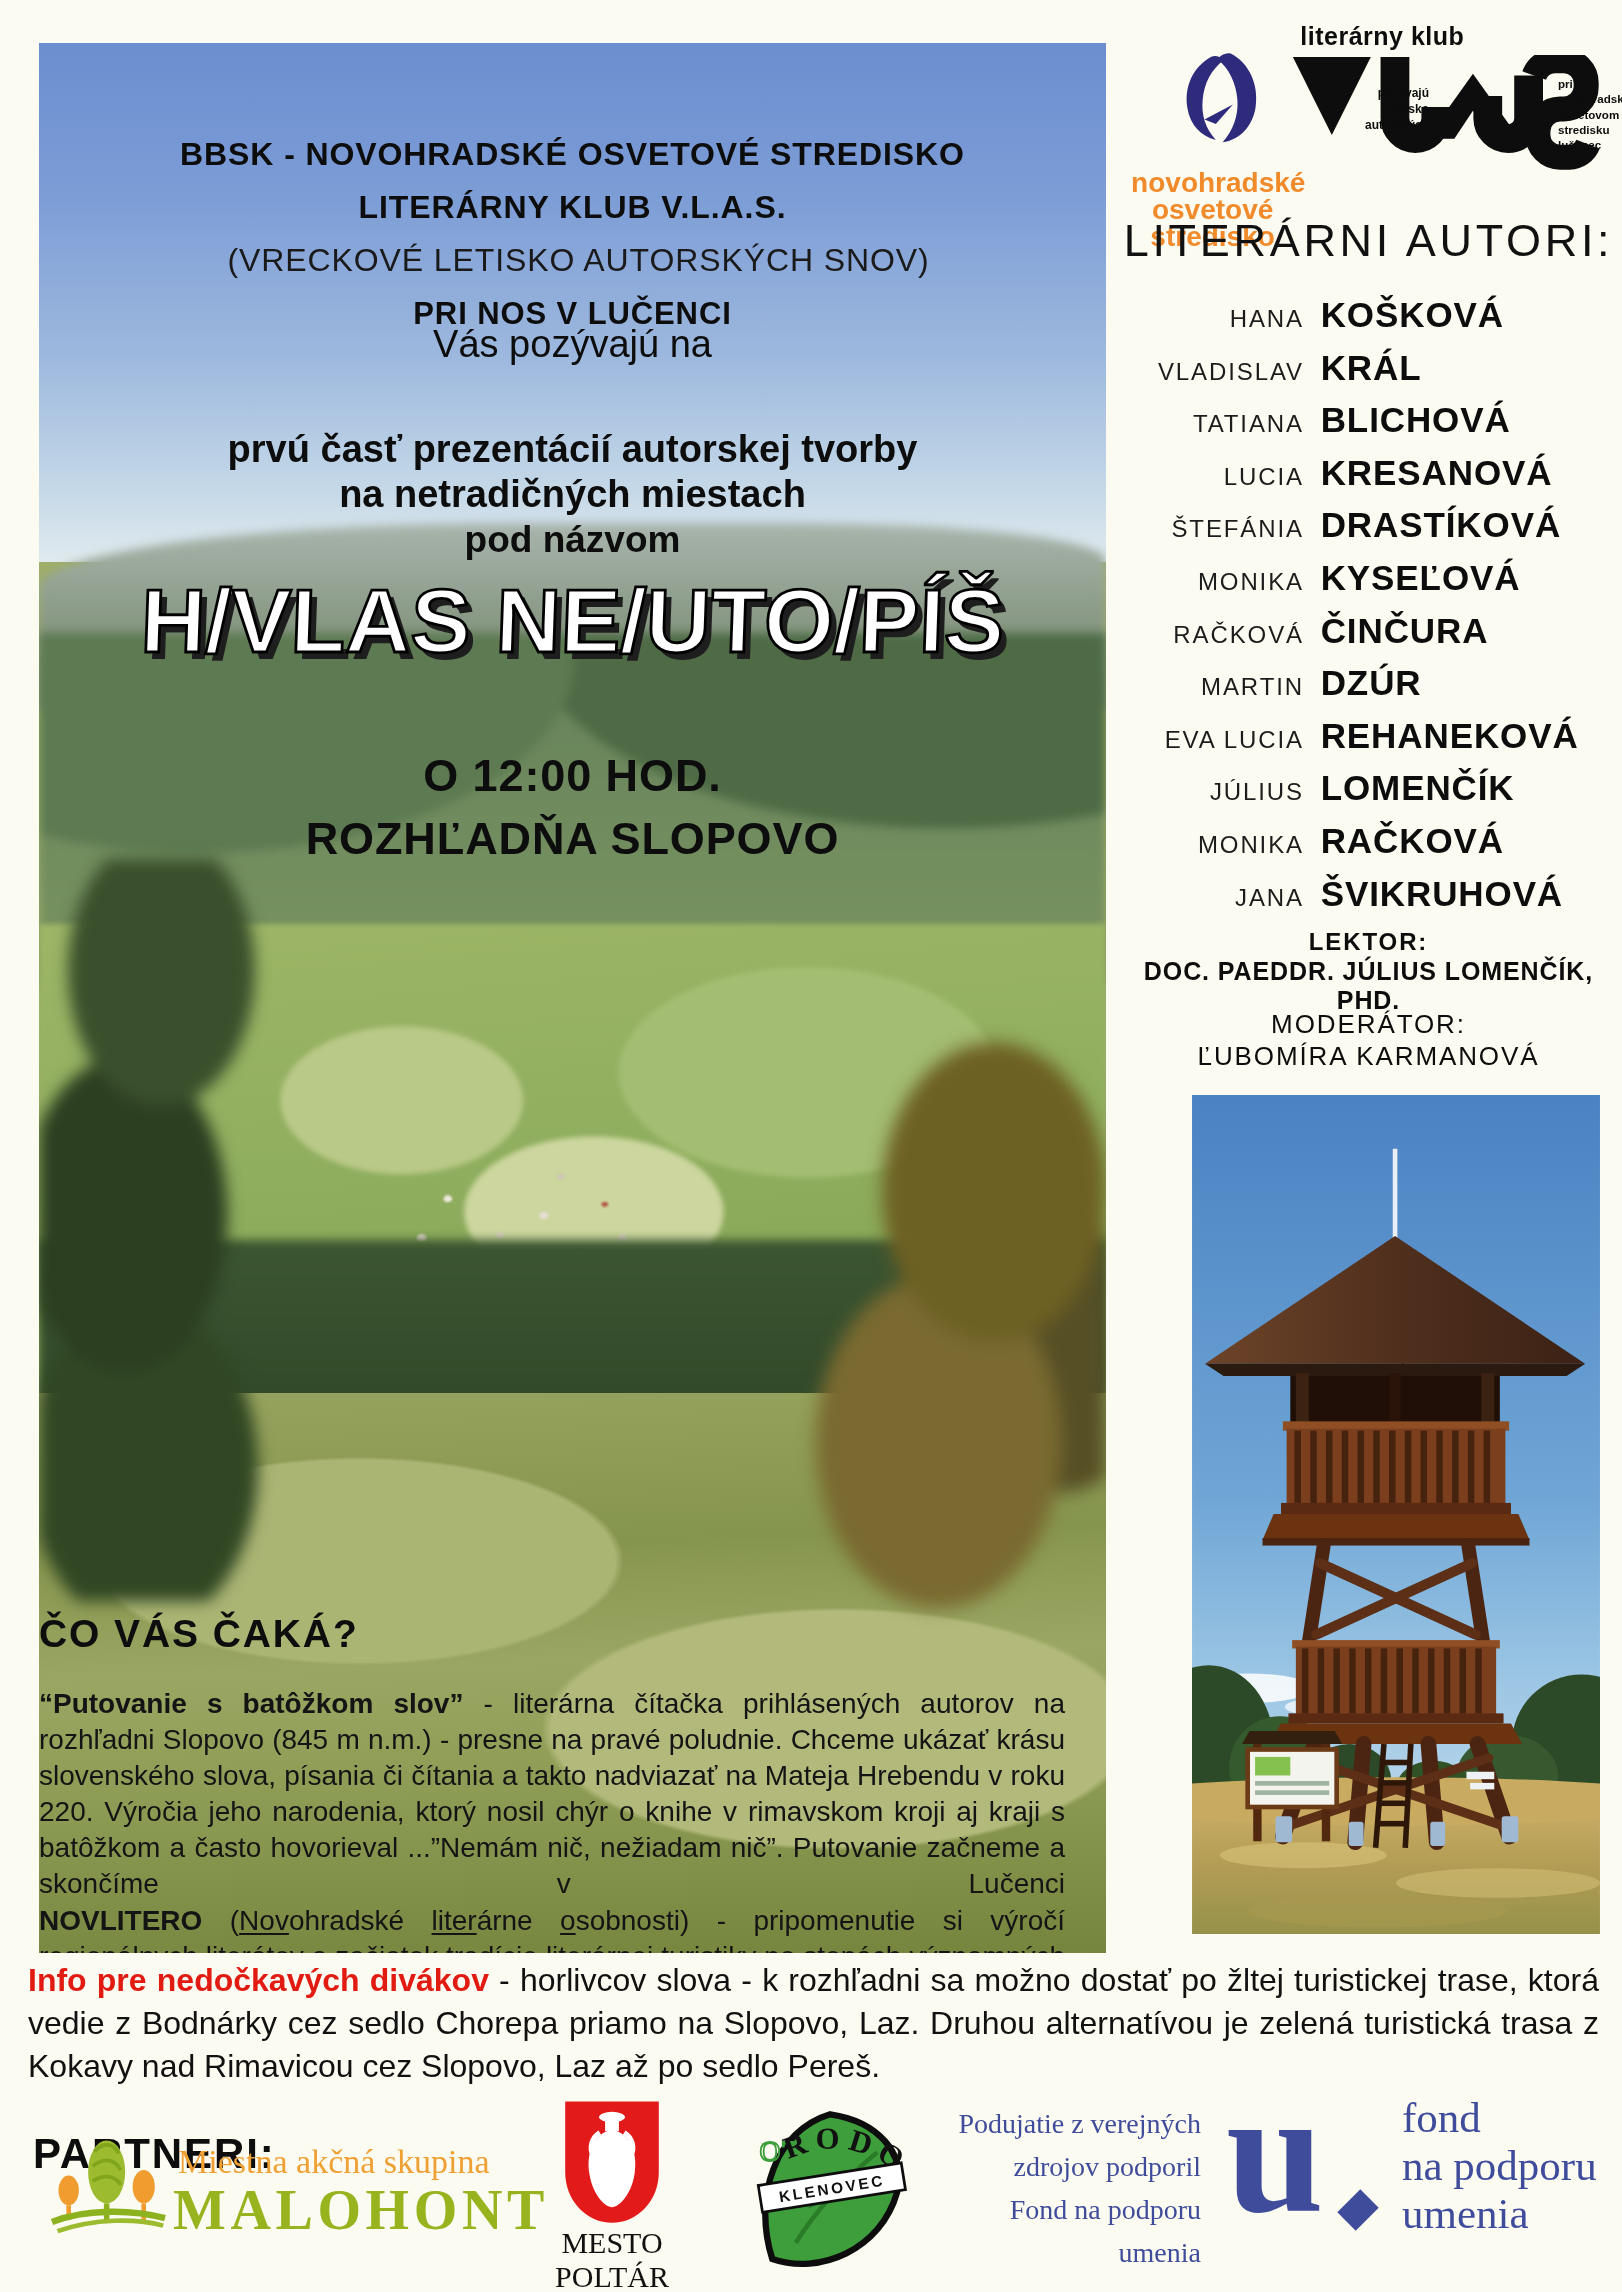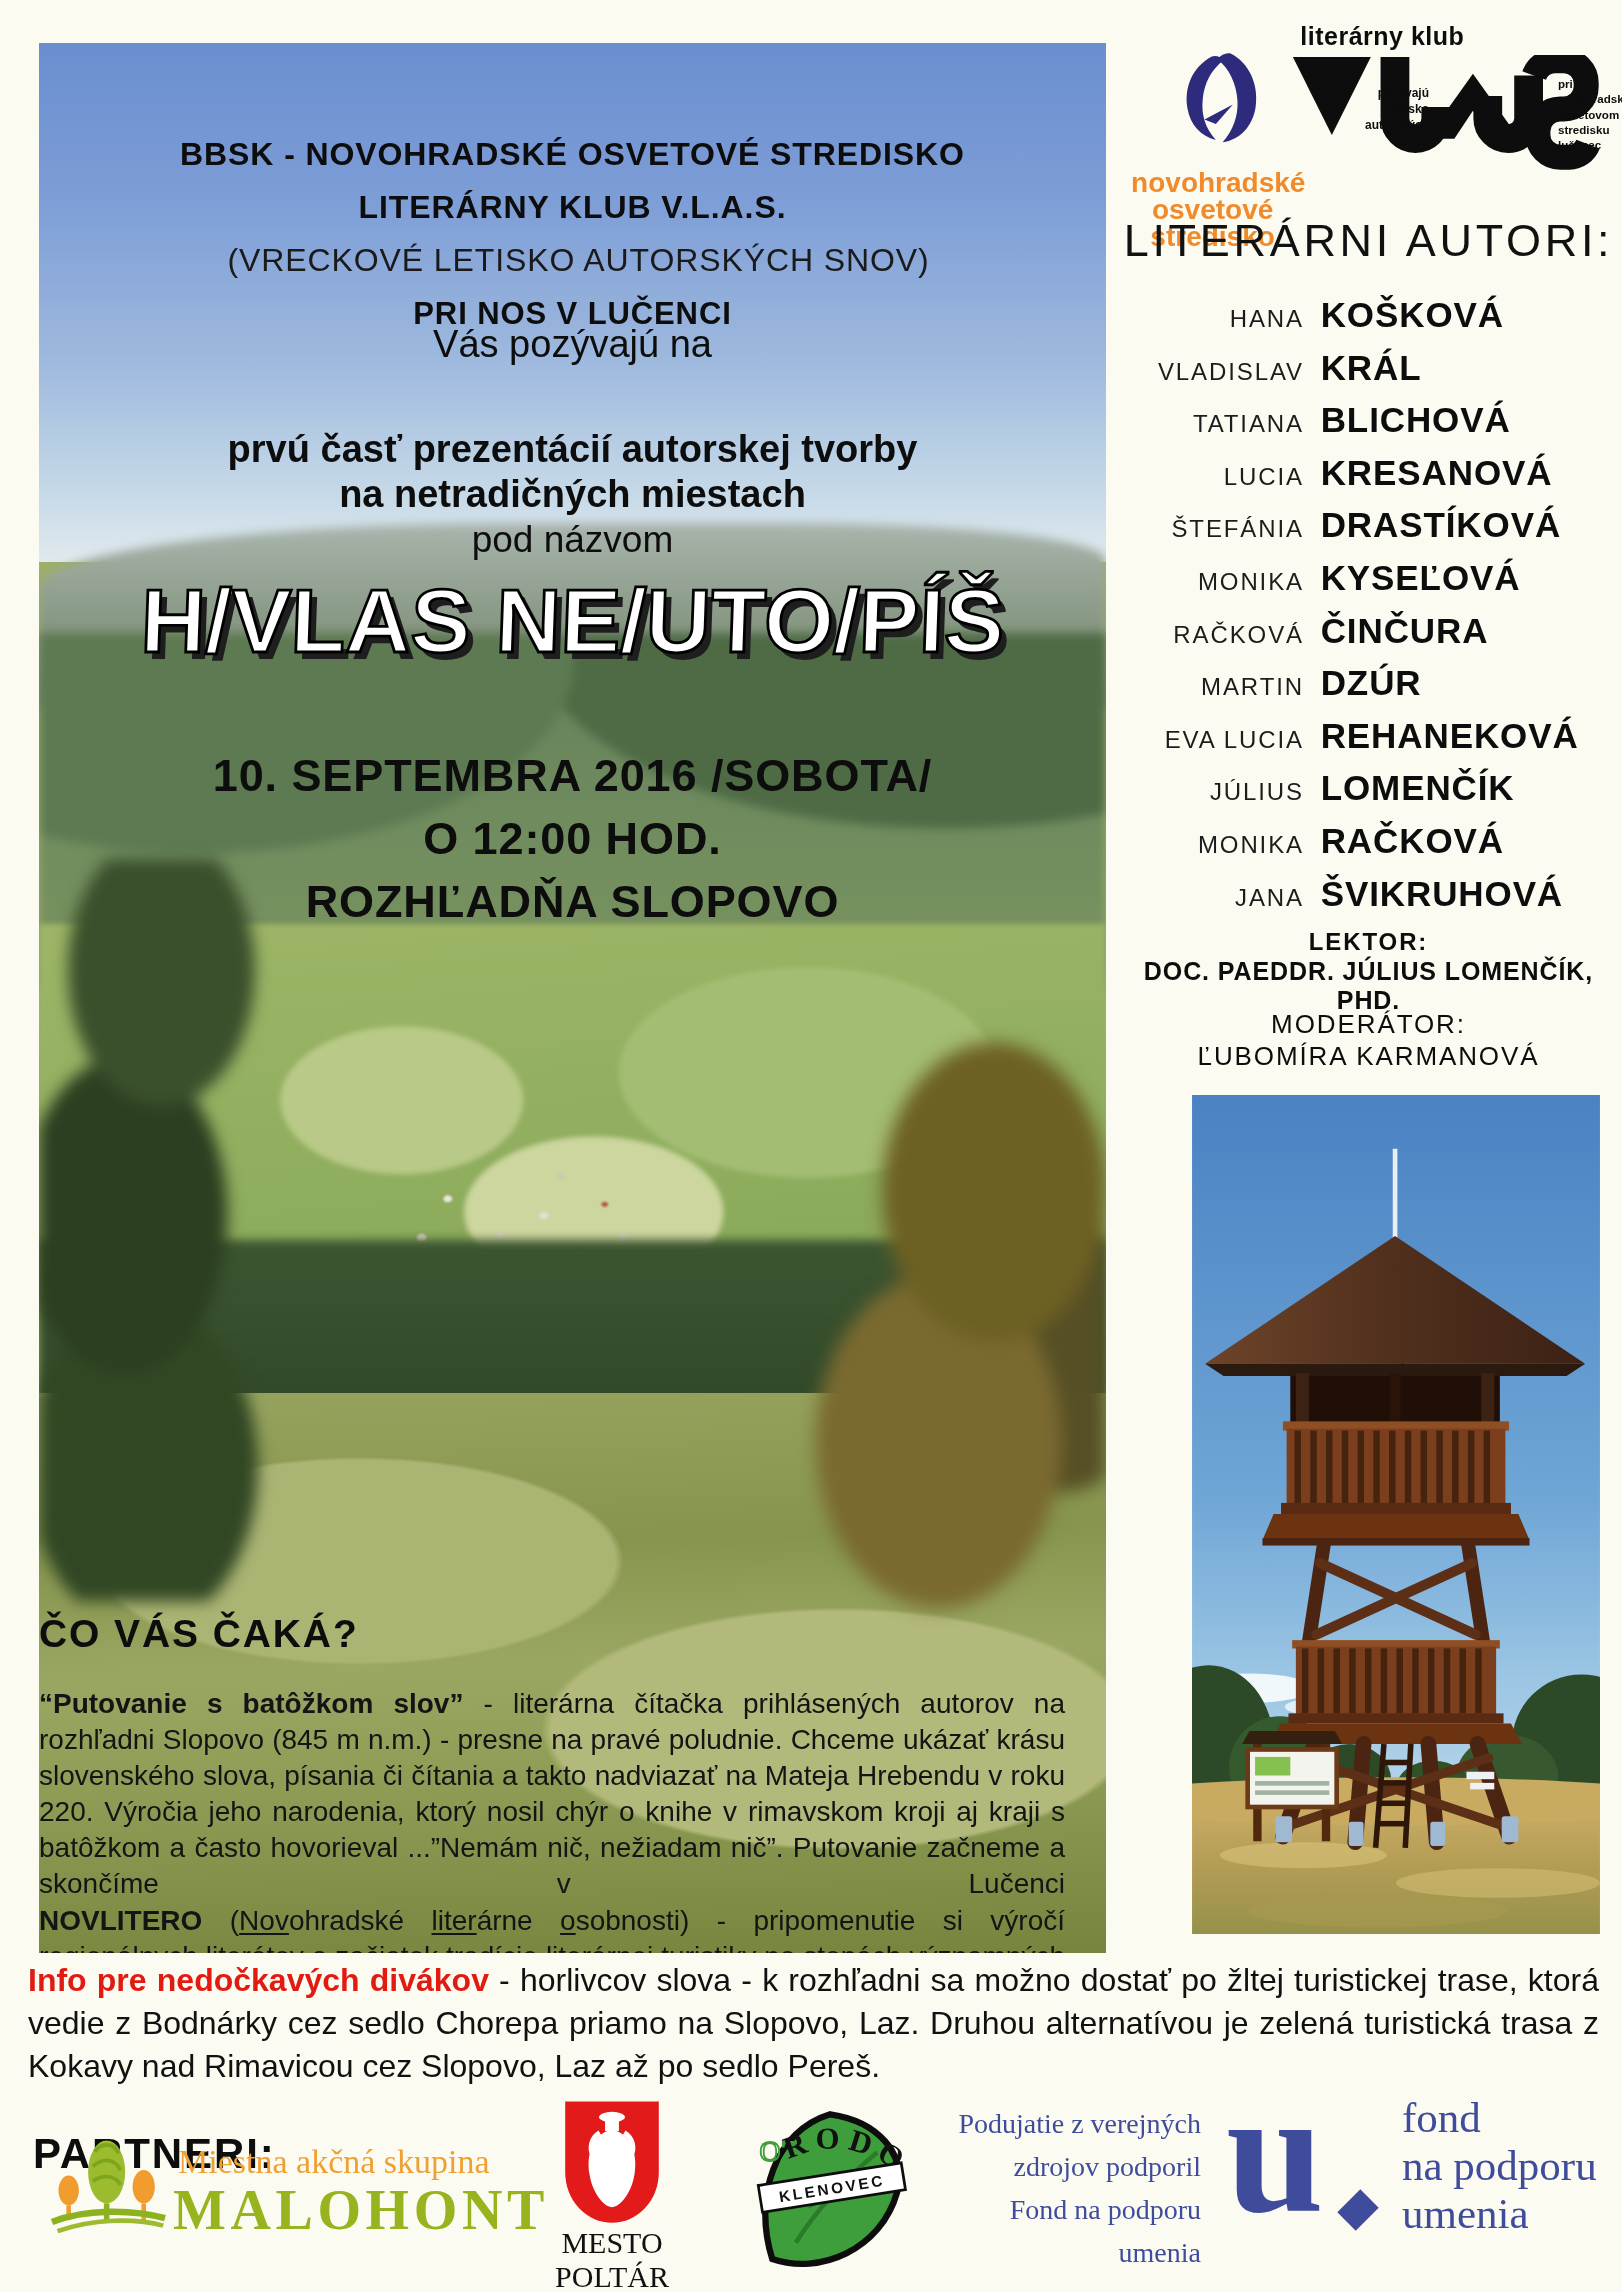--- a/index.html
+++ b/index.html
@@ -49,21 +49,21 @@
 
   
   .photo-text{position:absolute;left:0;width:100%;text-align:center;color:#0d0d0d;}
   .org-header{top:85px;line-height:53px;}
   .org-line-bold{font-size:32px;font-weight:800;letter-spacing:0.9px;}
   .org-line-light{font-size:32px;font-weight:400;letter-spacing:0.9px;color:#1a1a1a;margin-left:12px;}
   .org-line-small{font-size:31px;font-weight:800;letter-spacing:0.9px;}
   .invite-line{top:280px;font-size:38px;font-weight:400;}
   .sub-block{top:384px;line-height:45px;}
   .sub-bold{font-size:38px;font-weight:700;}
-  .sub-light{font-size:37px;font-weight:400;}
+  .sub-light{font-size:37px;font-weight:700;}
   .main-title{top:527px;font-size:90px;font-weight:800;color:#fff;letter-spacing:0;
       -webkit-text-stroke:2.8px #000;text-shadow:6.5px 7.4px 0 #1e1e1e;transform:skewX(-2deg);}
   .event-block{top:701px;line-height:63px;font-size:45px;font-weight:800;letter-spacing:0.9px;}
   .what-heading{position:absolute;left:67px;top:1569px;font-size:39px;font-weight:800;letter-spacing:1.9px;color:#0d0d0d;}
   .para{position:absolute;left:48px;width:1026px;font-size:28px;line-height:36px;
         text-align:justify;text-align-last:justify;color:#141414;margin-top:16px;}
   .para1{top:1627px;}
   .para2{top:1844px;}
   .para b{font-weight:700;}
   .useg{text-decoration:underline;text-underline-offset:2.8px;}
@@ -147,21 +147,20 @@
 
     <div class="photo-text sub-block">
       <div class="sub-bold">prvú časť prezentácií autorskej tvorby</div>
       <div class="sub-bold">na netradičných miestach</div>
       <div class="sub-light">pod názvom</div>
     </div>
 
     <div class="photo-text main-title">H/VLAS NE/UTO/PÍŠ</div>
 
     <div class="photo-text event-block">
-      <div>10. SEPTEMBRA 2016 /SOBOTA/</div>
       <div>O 12:00 HOD.</div>
       <div>ROZHĽADŇA SLOPOVO</div>
     </div>
 
     <div class="what-heading">ČO VÁS ČAKÁ?</div>
 
     <div class="para para1"><b>“Putovanie s batôžkom slov”</b><span> - literárna čítačka prihlásených autorov na rozhľadni Slopovo (845 m n.m.) - presne na pravé poludnie. Chceme ukázať krásu slovenského slova, písania či čítania a takto nadviazať na Mateja Hrebendu v roku 220. Výročia jeho narodenia, ktorý nosil chýr o knihe v rimavskom kroji aj kraji s batôžkom a často hovorieval ...”Nemám nič, nežiadam nič”. Putovanie začneme a skončíme v Lučenci</span></div>
 
     <div class="para para2"><b>NOVLITERO</b><span> (</span><span class="useg">Nov</span><span>ohradské </span><span class="useg">liter</span><span>árne </span><span class="useg">o</span><span>sobnosti) - pripomenutie si výročí regionálnych literátov a začiatok tradície literárnej turistiky po stopách významných a často neznámych literárnych osobností.</span></div>
   </div>

